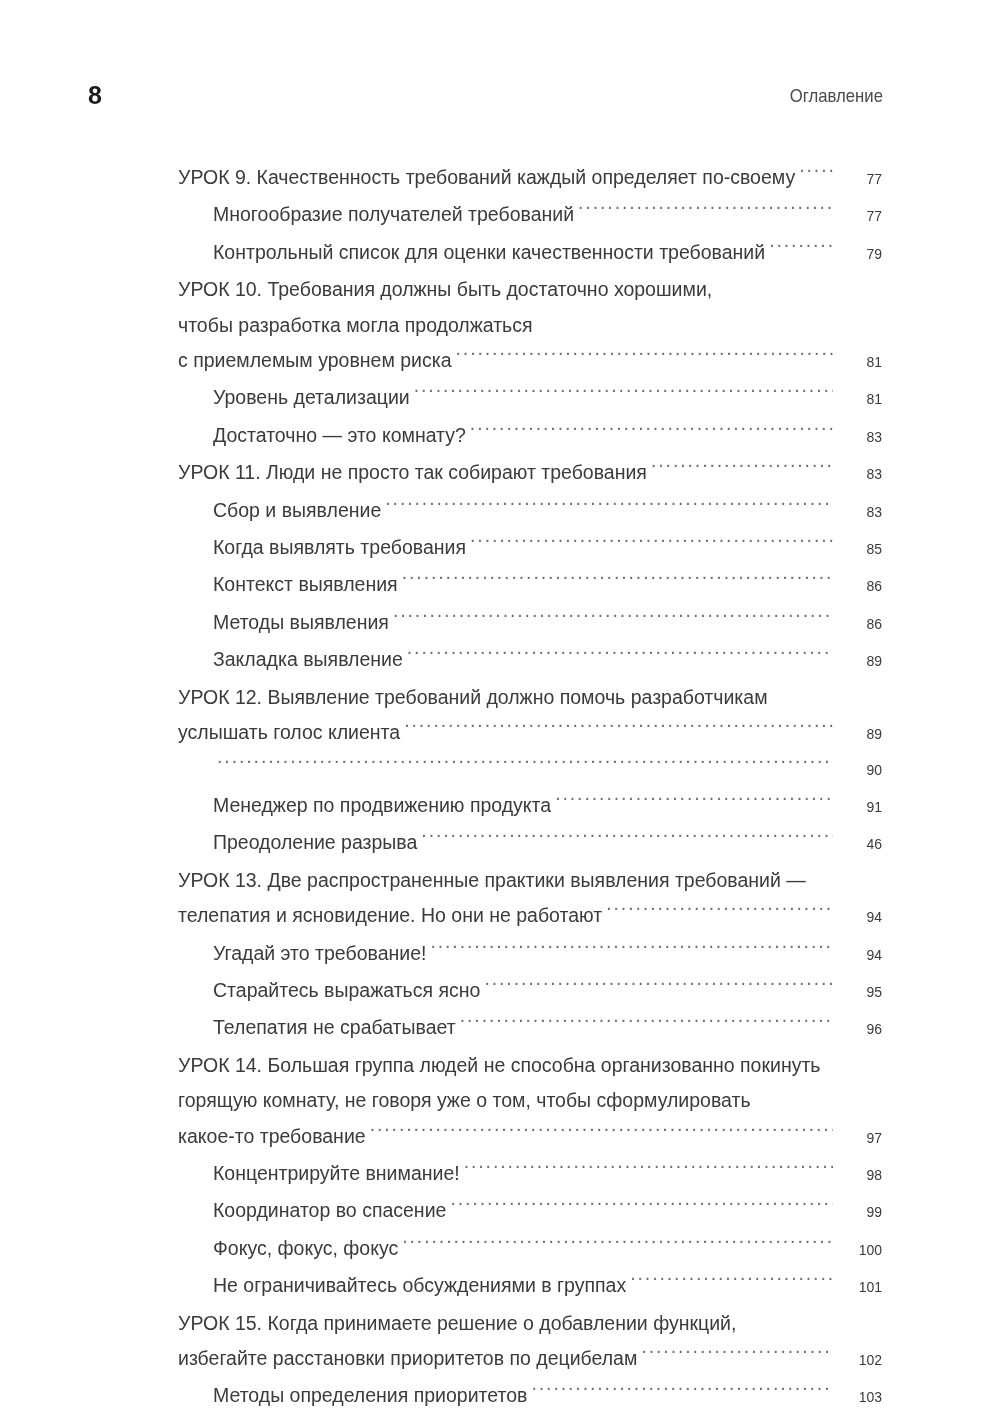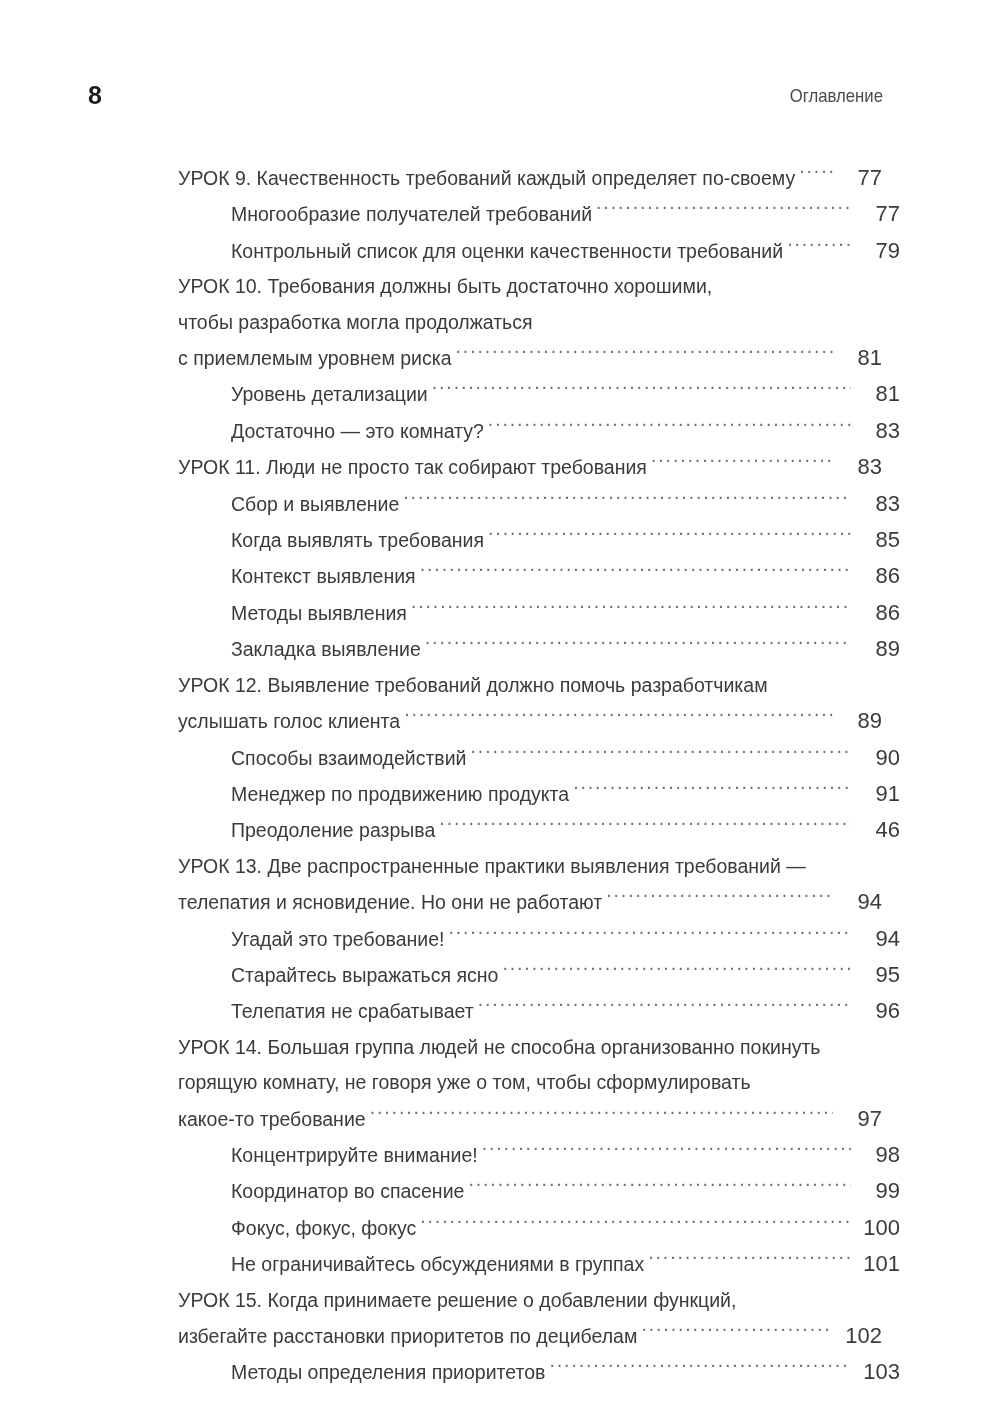--- a/index.html
+++ b/index.html
@@ -76,21 +76,21 @@
     line-height: 35.4px;
     white-space: nowrap;
     color: #3b3b3b;
   }
 
   .level-1 > .entry-line {
     margin-left: 0;
     width: 704px;
   }
   .level-2 > .entry-line {
-    margin-left: 53px;
+    margin-left: 35px;
     width: 669px;
   }
 
   .entry-text {
     flex: 0 0 auto;
     white-space: nowrap;
   }
 
   
   .leader {
@@ -112,21 +112,21 @@
     color: #6e6e6e;
   }
   .leader.pad-left::before {
     left: 4px;
   }
 
   .page-no {
     flex: 0 0 auto;
     width: 44px;
     text-align: right;
-    font-size: 22px;
+    font-size: 14px;
     color: #3b3b3b;
     padding-left: 4px;
   }
 
   
   .entry-line.cont .leader,
   .entry-line.cont .page-no {
     visibility: hidden;
   }
 </style>
@@ -242,21 +242,20 @@
           <span class="page-no"></span>
         </div>
         <div class="entry-line">
           <span class="entry-text">услышать голос клиента</span>
           <span class="leader pad-left"></span>
           <span class="page-no">89</span>
         </div>
       </div>
       <div class="toc-entry level-2">
         <div class="entry-line">
-          <span class="entry-text">Способы взаимодействий</span>
           <span class="leader pad-left"></span>
           <span class="page-no">90</span>
         </div>
       </div>
       <div class="toc-entry level-2">
         <div class="entry-line">
           <span class="entry-text">Менеджер по продвижению продукта</span>
           <span class="leader pad-left"></span>
           <span class="page-no">91</span>
         </div>

